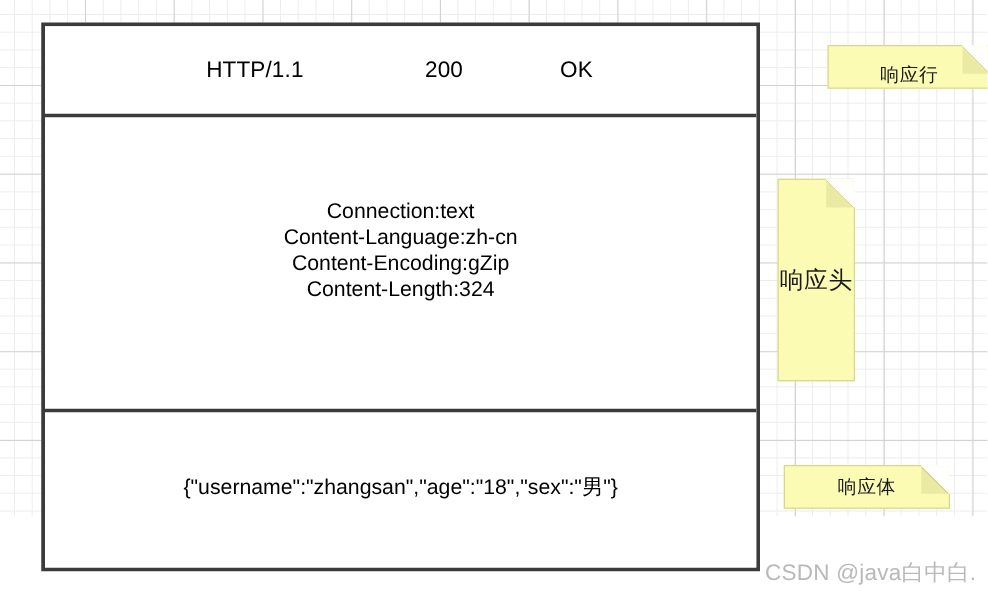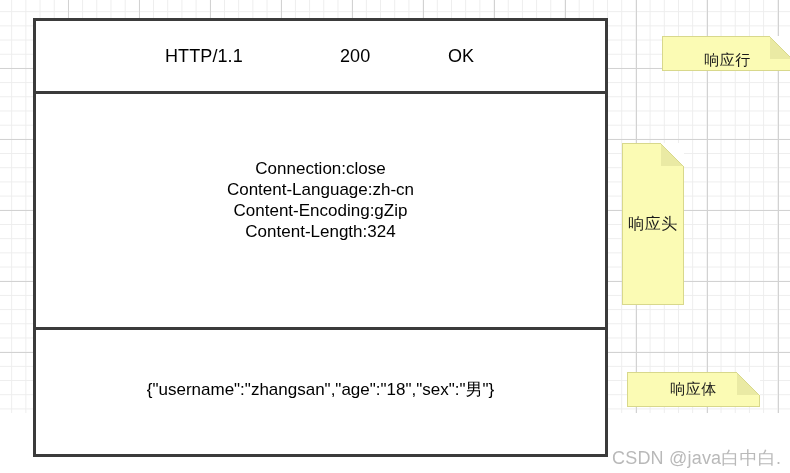--- a/index.html
+++ b/index.html
@@ -158,21 +158,21 @@
     width: 62px;
     height: 162px;
   }
   .note-body {
     left: 627px;
     top: 372px;
     width: 133px;
     height: 35px;
   }
   .note-headers .note-label {
-    font-size: 16px;
+    font-size: 19px;
   }
 
   
   .watermark {
     position: absolute;
     left: 612px;
     top: 446px;
     font-size: 18px;
     color: #b9b9b9;
     white-space: nowrap;
@@ -190,21 +190,21 @@
     <div class="section section-line">
       <div class="status-row">
         <span class="status-cell status-protocol">HTTP/1.1</span>
         <span class="status-cell status-code">200</span>
         <span class="status-cell status-text">OK</span>
       </div>
     </div>
 
     <div class="section section-headers">
       <div class="headers-list">
-        <div class="header-line">Connection:close</div>
+        <div class="header-line">Connection:text</div>
         <div class="header-line">Content-Language:zh-cn</div>
         <div class="header-line">Content-Encoding:gZip</div>
         <div class="header-line">Content-Length:324</div>
       </div>
     </div>
 
     <div class="section section-body">
       <div class="body-json">{"username":"zhangsan","age":"18","sex":"男"}</div>
     </div>
 

